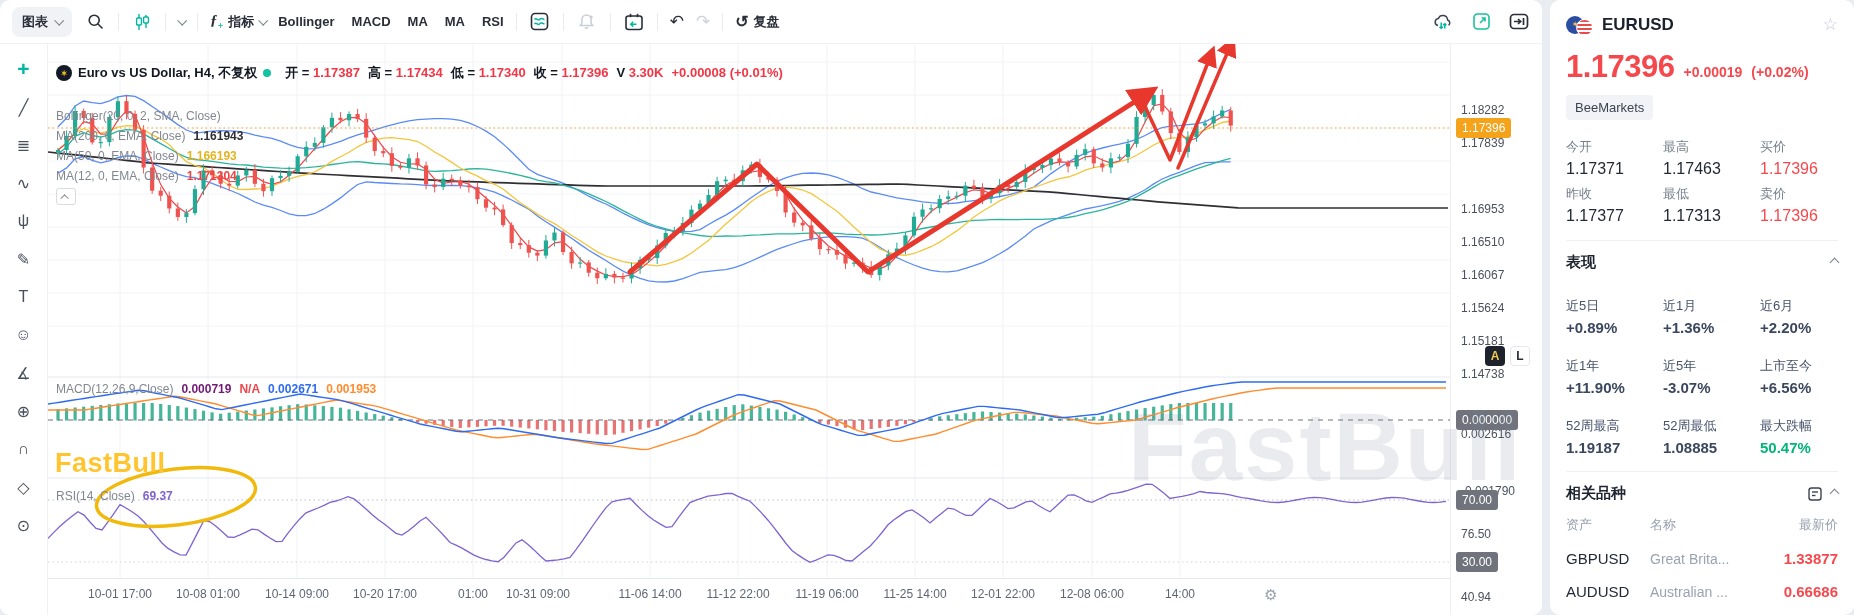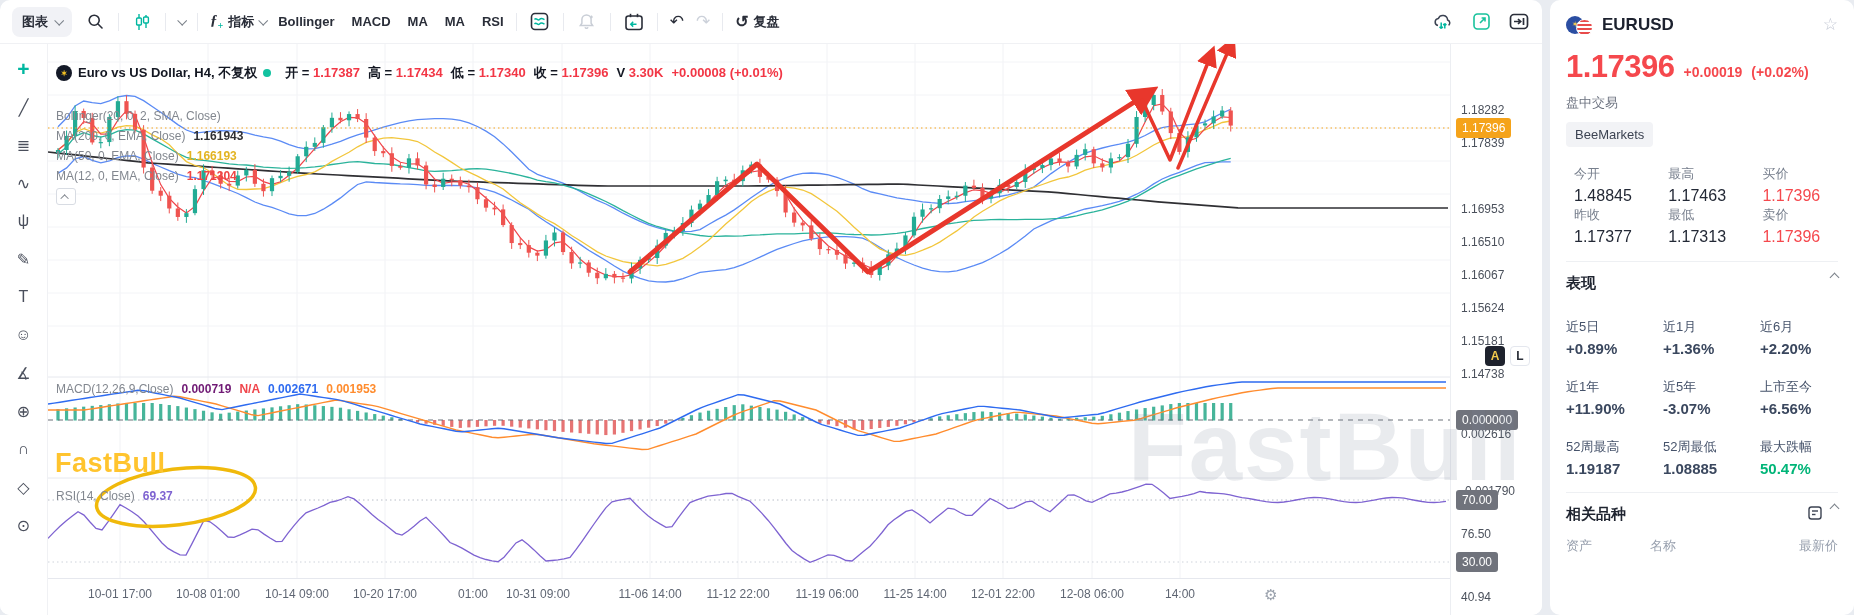--- a/index.html
+++ b/index.html
@@ -57,26 +57,26 @@
   .flag{position:relative;width:27px;height:20px;flex:0 0 27px;}
   .flag .eu{position:absolute;left:0;top:1px;width:18px;height:18px;border-radius:50%;background:#2b4ea2;color:#ffd34d;font-size:8px;display:flex;align-items:center;justify-content:center;z-index:1;}
   .flag .us{position:absolute;left:10px;top:4px;width:15px;height:15px;border-radius:50%;background:repeating-linear-gradient(180deg,#e84b4b 0 2px,#fff 2px 4px);border:1px solid #fff;z-index:2;}
   .sb-symbol{font-size:17px;font-weight:700;color:#1c212e;flex:1;}
   .star{color:#c3c8d4;font-size:17px;}
   .sb-price-row{display:flex;align-items:baseline;gap:9px;margin-top:14px;}
   .sb-price{font-size:31px;font-weight:700;color:#f5484d;letter-spacing:-.5px;}
   .sb-change{font-size:14px;font-weight:700;color:#f5484d;}
   .sb-session{font-size:13px;color:#6d7380;margin-top:9px;}
   .sb-chip{display:inline-block;background:#f2f3f6;border-radius:4px;padding:5px 9px;font-size:13px;color:#3c4352;margin-top:10px;}
-  .qgrid{display:grid;grid-template-columns:1.05fr 1.05fr .9fr;gap:1px 6px;margin-top:18px;margin-left:8px;}
+  .qgrid{display:grid;grid-template-columns:1.05fr 1.05fr .9fr;gap:7px 6px;margin-top:18px;}
   .qcell .ql{font-size:13px;color:#777f8d;}
   .qcell .qv{font-size:16px;color:#232936;margin-top:4px;}
   .qcell .qv.red{color:#f5484d;}
   .sec{border-top:1px solid #eef0f3;margin-top:15px;padding-top:12px;}
-  .sec-head{display:flex;align-items:flex-start;gap:8px;font-size:15px;font-weight:700;color:#1f2430;}
+  .sec-head{display:flex;align-items:center;gap:8px;font-size:15px;font-weight:700;color:#1f2430;}
   .sec-head .sp{flex:1;}
   .pgrid{display:grid;grid-template-columns:1.05fr 1.05fr .9fr;gap:21px 6px;margin-top:25px;}
   .pcell .ql{font-size:13px;color:#46536b;}
   .pcell .qv{font-size:15px;color:#3a475e;margin-top:4px;font-weight:600;}
   .pcell .qv.green{color:#00b578;}
   .rel-cols{display:grid;grid-template-columns:84px 1fr 76px;font-size:13px;color:#98a0ae;margin-top:13px;}
   .rel-cols .c3{text-align:right;}
   .rel-row{display:grid;grid-template-columns:84px 1fr 76px;align-items:center;margin-top:16px;}
   .rel-asset{font-size:15px;color:#232936;}
   .rel-name{font-size:14px;color:#9aa3b2;}
@@ -750,26 +750,25 @@
           <span class="us"></span>
         </span>
       <span class="sb-symbol">EURUSD</span>
       <span class="star">☆</span>
     </div>
     <div class="sb-price-row">
       <span class="sb-price">1.17396</span>
       <span class="sb-change">+0.00019</span>
       <span class="sb-change">(+0.02%)</span>
     </div>
-    <div class="sb-session">盘中交易</div>
     <span class="sb-chip">BeeMarkets</span>
     <div class="qgrid" id="quote-grid">
         <div class="qcell">
           <div class="ql">今开</div>
-          <div class="qv">1.48845</div>
+          <div class="qv">1.17371</div>
         </div>
         <div class="qcell">
           <div class="ql">最高</div>
           <div class="qv">1.17463</div>
         </div>
         <div class="qcell">
           <div class="ql">买价</div>
           <div class="qv red">1.17396</div>
         </div>
         <div class="qcell">
@@ -841,17 +840,29 @@
             <line x1="5" y1="6" x2="11" y2="6" stroke="#3c4352" stroke-width="1.4"></line>
             <line x1="5" y1="9.5" x2="8.5" y2="9.5" stroke="#3c4352" stroke-width="1.4"></line>
           </svg>
         <i class="chev up"></i>
       </div>
       <div class="rel-cols" id="rel-cols">
           <div>资产</div>
           <div>名称</div>
           <div class="c3">最新价</div>
         </div>
+      <div id="rel-rows">
+          <div class="rel-row">
+            <div class="rel-asset">GBPUSD</div>
+            <div class="rel-name">Great Brita...</div>
+            <div class="rel-price">1.33877</div>
+          </div>
+          <div class="rel-row">
+            <div class="rel-asset">AUDUSD</div>
+            <div class="rel-name">Australian ...</div>
+            <div class="rel-price">0.66686</div>
+          </div>
+        </div>
     </div>
   </div>
 
   <div class="wm-ghost">FastBull</div>
 </div>
 
 </body></html>

